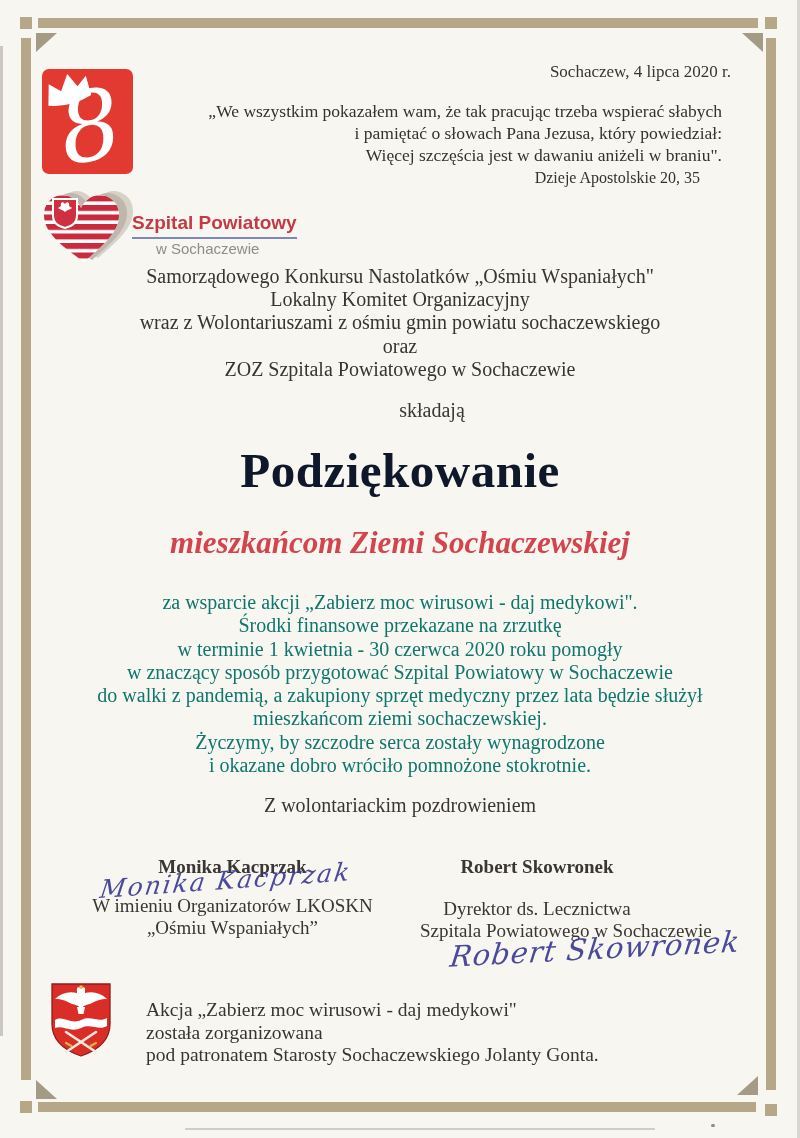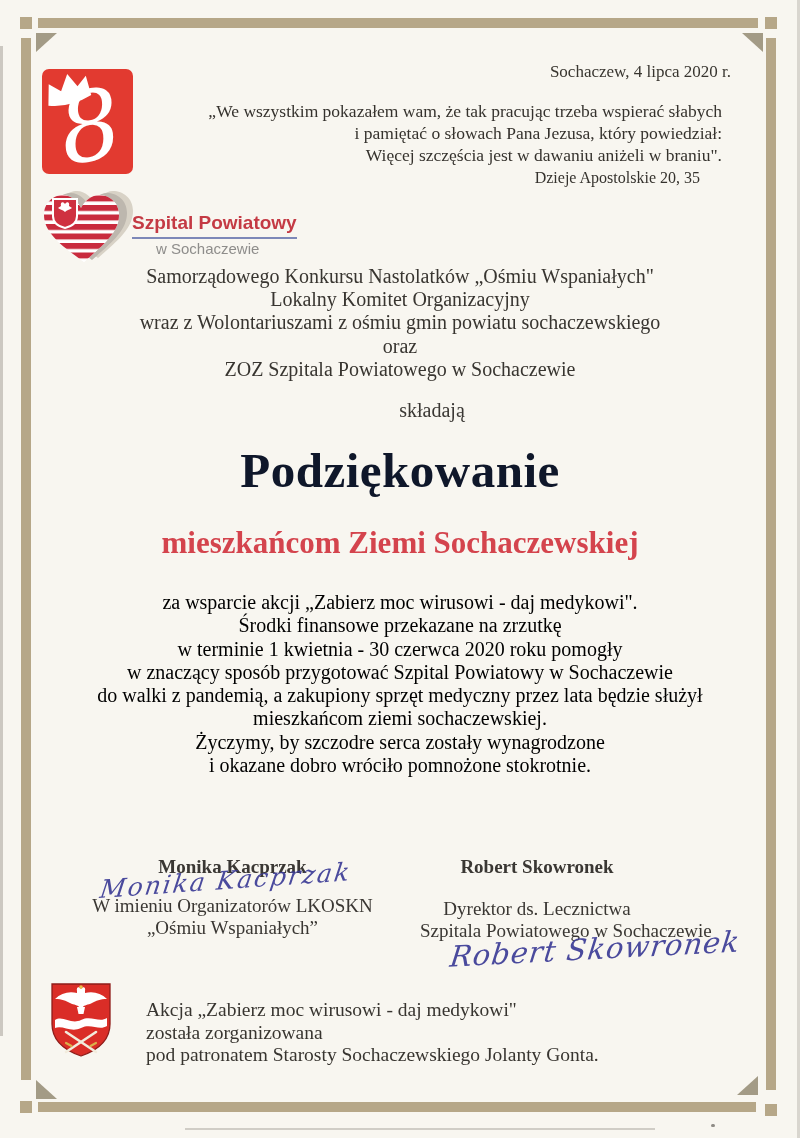--- a/index.html
+++ b/index.html
@@ -31,22 +31,22 @@
   .scan-dot{left:711px; top:1124px; width:4px; height:3px; background:#8e8b85; border-radius:2px;}
   
   .date{right:69px; top:62px; font-size:17px; color:#38352f;}
   .quote{right:78px; top:101px; text-align:right; font-size:17.5px; line-height:21.8px; color:#35322d; white-space:nowrap;}
   .quote .src{font-size:16px; padding-right:22px; margin-top:1px;}
   
   .centered{left:0; width:100%; text-align:center;}
   .org{top:265px; font-size:20px; line-height:23.2px; color:#383530;}
   .verb{top:399px; font-size:20px;margin-left:32px;}
   .title{top:442px; font-size:49px; font-weight:bold; color:#0f172a; letter-spacing:.5px;}
-  .recipient{top:525px; font-size:31px; font-weight:bold; color:#d4444d;}
-  .bodytext{top:591px; font-size:20px; line-height:23.3px; color:#000000;}
+  .recipient{top:525px; font-size:31px; font-weight:bold; font-style:italic; color:#d4444d;}
+  .bodytext{top:591px; font-size:20px; line-height:23.3px; color:#0f766e;}
   .closing{top:794px; font-size:20px;}
   
   .sigcol{position:absolute; text-align:center;}
   .sig-left{left:60px; top:856px; width:345px; height:120px;}
   .sig-right{left:420px; top:856px; width:234px; height:140px;}
   .sigcol .name{position:absolute; left:0; width:100%; top:0; font-weight:bold; font-size:19px;}
   .role{position:absolute; left:0; width:100%; font-size:19px; white-space:nowrap;}
   .sig-left .r1{top:39px;} .sig-left .r2{top:61px;}
   .sig-right .r1{top:42px;} .sig-right .r2{top:64px;}
   .hand{
@@ -141,20 +141,21 @@
     <div>za wsparcie akcji „Zabierz moc wirusowi - daj medykowi".</div>
     <div>Środki finansowe przekazane na zrzutkę</div>
     <div>w terminie 1 kwietnia - 30 czerwca 2020 roku pomogły</div>
     <div>w znaczący sposób przygotować Szpital Powiatowy w Sochaczewie</div>
     <div>do walki z pandemią, a zakupiony sprzęt medyczny przez lata będzie służył</div>
     <div>mieszkańcom ziemi sochaczewskiej.</div>
     <div>Życzymy, by szczodre serca zostały wynagrodzone</div>
     <div>i okazane dobro wróciło pomnożone stokrotnie.</div>
   </div>
 
+  <div class="abs centered closing">Z wolontariackim pozdrowieniem</div>
 
   <div class="sigcol sig-left">
     <div class="name">Monika Kacprzak</div>
     <div class="hand hand-left">Monika Kacprzak</div>
     <div class="role r1">W imieniu Organizatorów LKOSKN</div>
     <div class="role r2">„Ośmiu Wspaniałych”</div>
   </div>
   <div class="sigcol sig-right">
     <div class="name">Robert Skowronek</div>
     <div class="role r1">Dyrektor ds. Lecznictwa</div>

